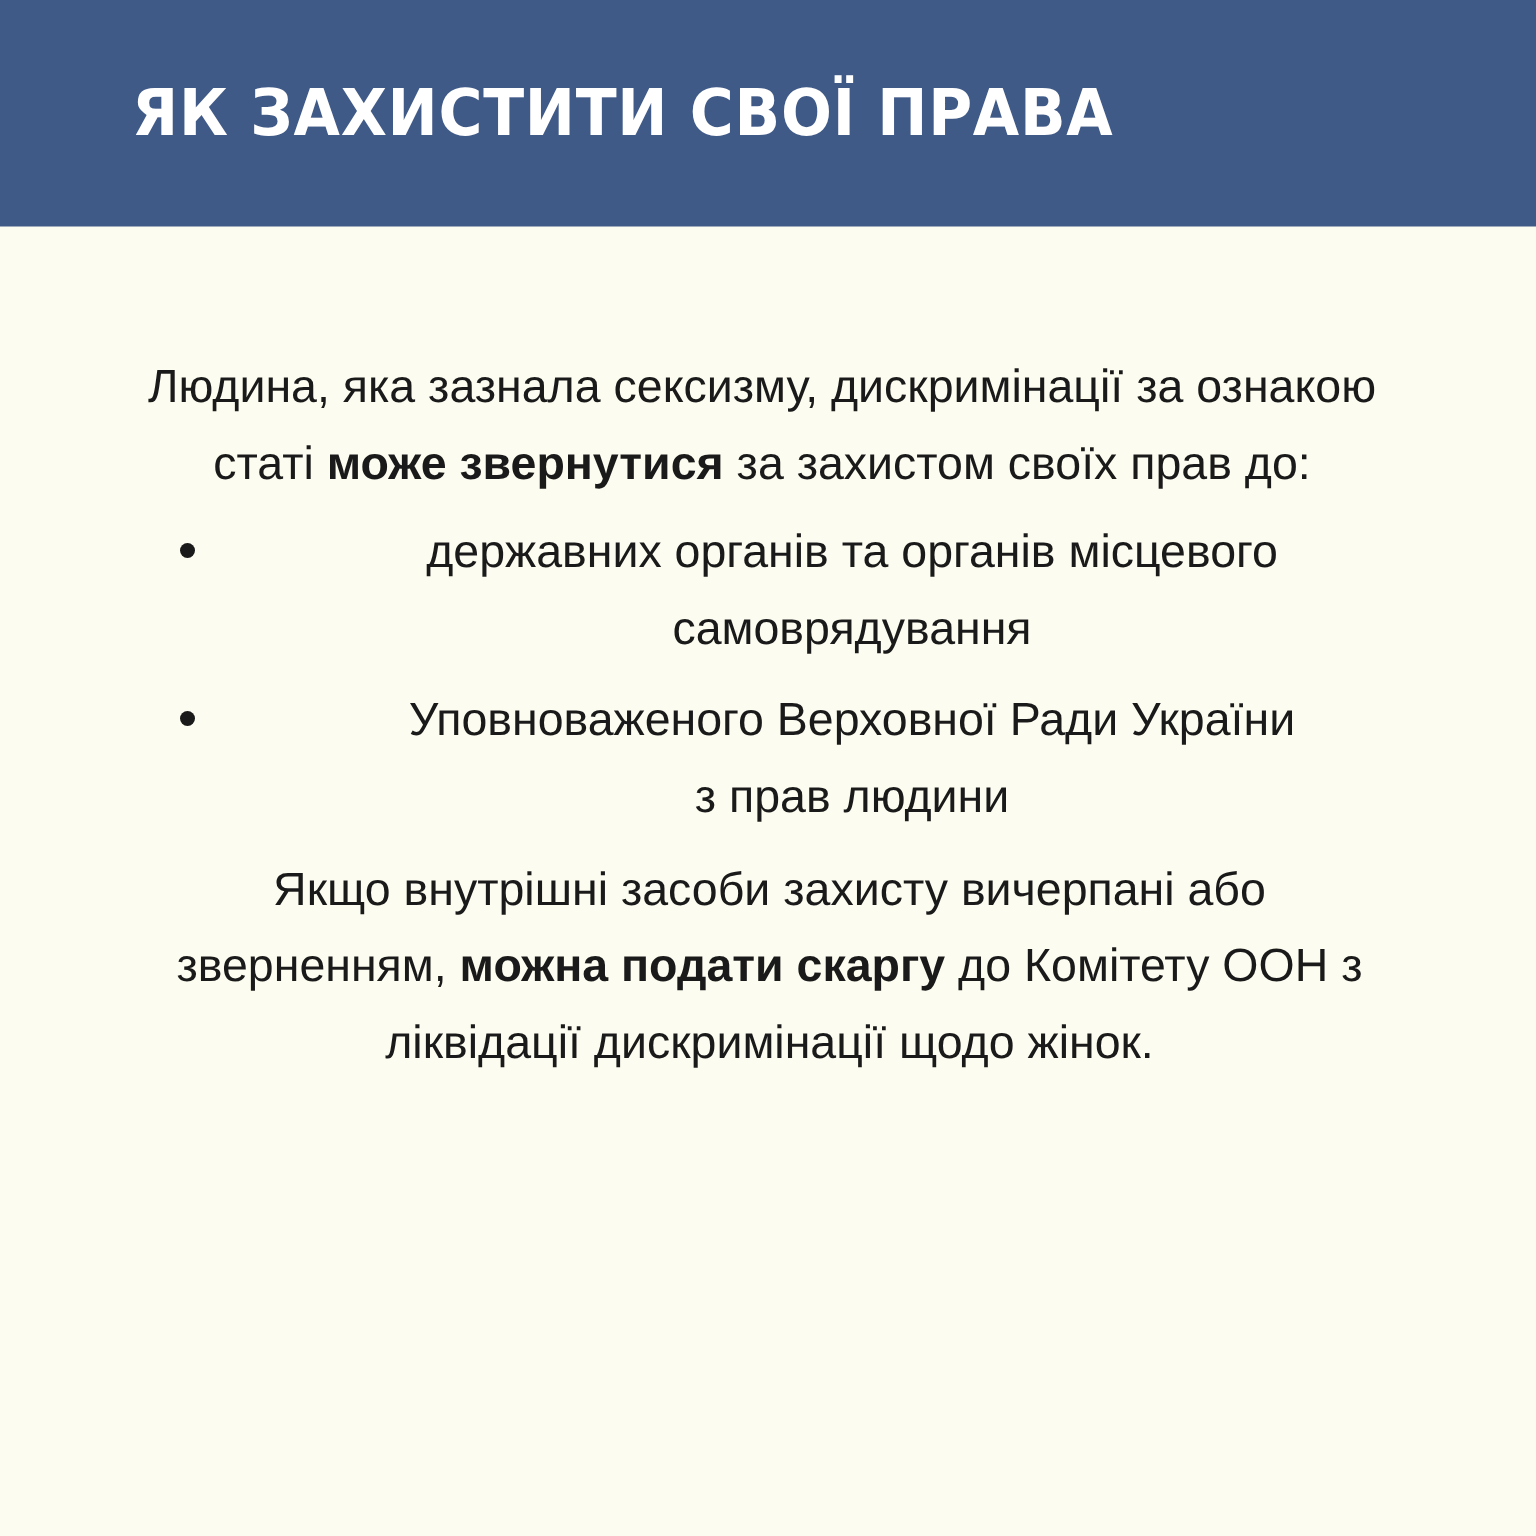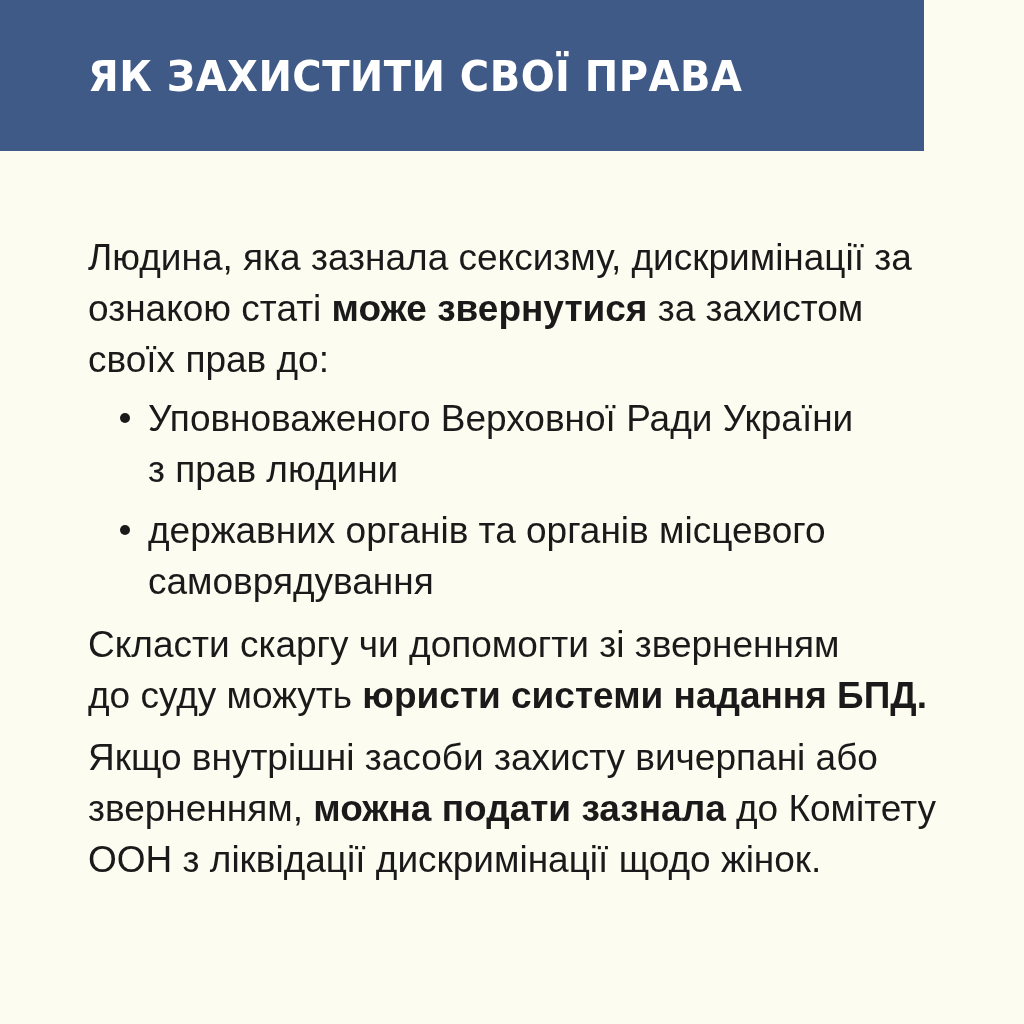--- a/index.html
+++ b/index.html
@@ -3,33 +3,33 @@
   <meta charset="utf-8">
   <style>
     html, body { margin: 0; padding: 0; }
     body {
       width: 1024px; height: 1024px; overflow: hidden;
       background: #fdfcf0;
       font-family: "Liberation Sans", "DejaVu Sans", sans-serif;
       color: #1a1a1a;
     }
     .header {
-      position: absolute; left: 0; top: 0; width: 924px; height: 151px;
+      position: absolute; left: 0; top: 0; width: 1024px; height: 151px;
       background: #405a88;
     }
     .title {
       position: absolute; left: 88px; top: 48px;
       font-family: "DejaVu Sans", sans-serif;
       font-weight: 700; font-size: 43px; letter-spacing: 0.5px;
       color: #ffffff; margin: 0; line-height: 56px;
       transform: scaleX(0.93); transform-origin: left center;
     }
     .content {
       position: absolute; left: 88px; top: 232px; width: 900px;
-      font-size: 37px; line-height: 51px;
+      font-size: 31px; line-height: 51px; text-align: center;
     }
     p { margin: 0; }
     b { font-weight: 700; }
     .intro { margin-bottom: 8px; }
     ul { list-style: none; margin: 0; padding: 0 0 0 30px; }
     li { position: relative; padding-left: 30px; margin-bottom: 10px; }
     li .bullet {
       position: absolute; left: 2px; top: 20px; width: 10px; height: 10px;
       border-radius: 50%; background: #1a1a1a;
     }
@@ -44,31 +44,27 @@
 </div>
 
 <div class="content">
   <p class="intro" style="width:840px;">
     <span>Людина, яка зазнала сексизму, дискримінації за ознакою статі </span><b>може звернутися</b><span> за захистом своїх прав до:</span>
   </p>
 
   <ul>
     <li>
       <span class="bullet"></span>
+      <span>державних органів та органів місцевого</span><br>
+      <span>самоврядування</span>
+    </li>
+    <li>
+      <span class="bullet"></span>
       <span>Уповноваженого Верховної Ради України</span><br>
       <span>з прав людини</span>
     </li>
-    <li>
-      <span class="bullet"></span>
-      <span>державних органів та органів місцевого</span><br>
-      <span>самоврядування</span>
-    </li>
   </ul>
 
-  <p class="para2">
-    <span>Скласти скаргу чи допомогти зі зверненням</span><br>
-    <span>до суду можуть </span><b>юристи системи надання БПД.</b>
-  </p>
 
   <p class="para3" style="width:850px;">
-    <span>Якщо внутрішні засоби захисту вичерпані або зверненням, </span><b>можна подати зазнала</b><span> до Комітету ООН з ліквідації дискримінації щодо жінок.</span>
+    <span>Якщо внутрішні засоби захисту вичерпані або зверненням, </span><b>можна подати скаргу</b><span> до Комітету ООН з ліквідації дискримінації щодо жінок.</span>
   </p>
 </div>
 
 </body></html>

